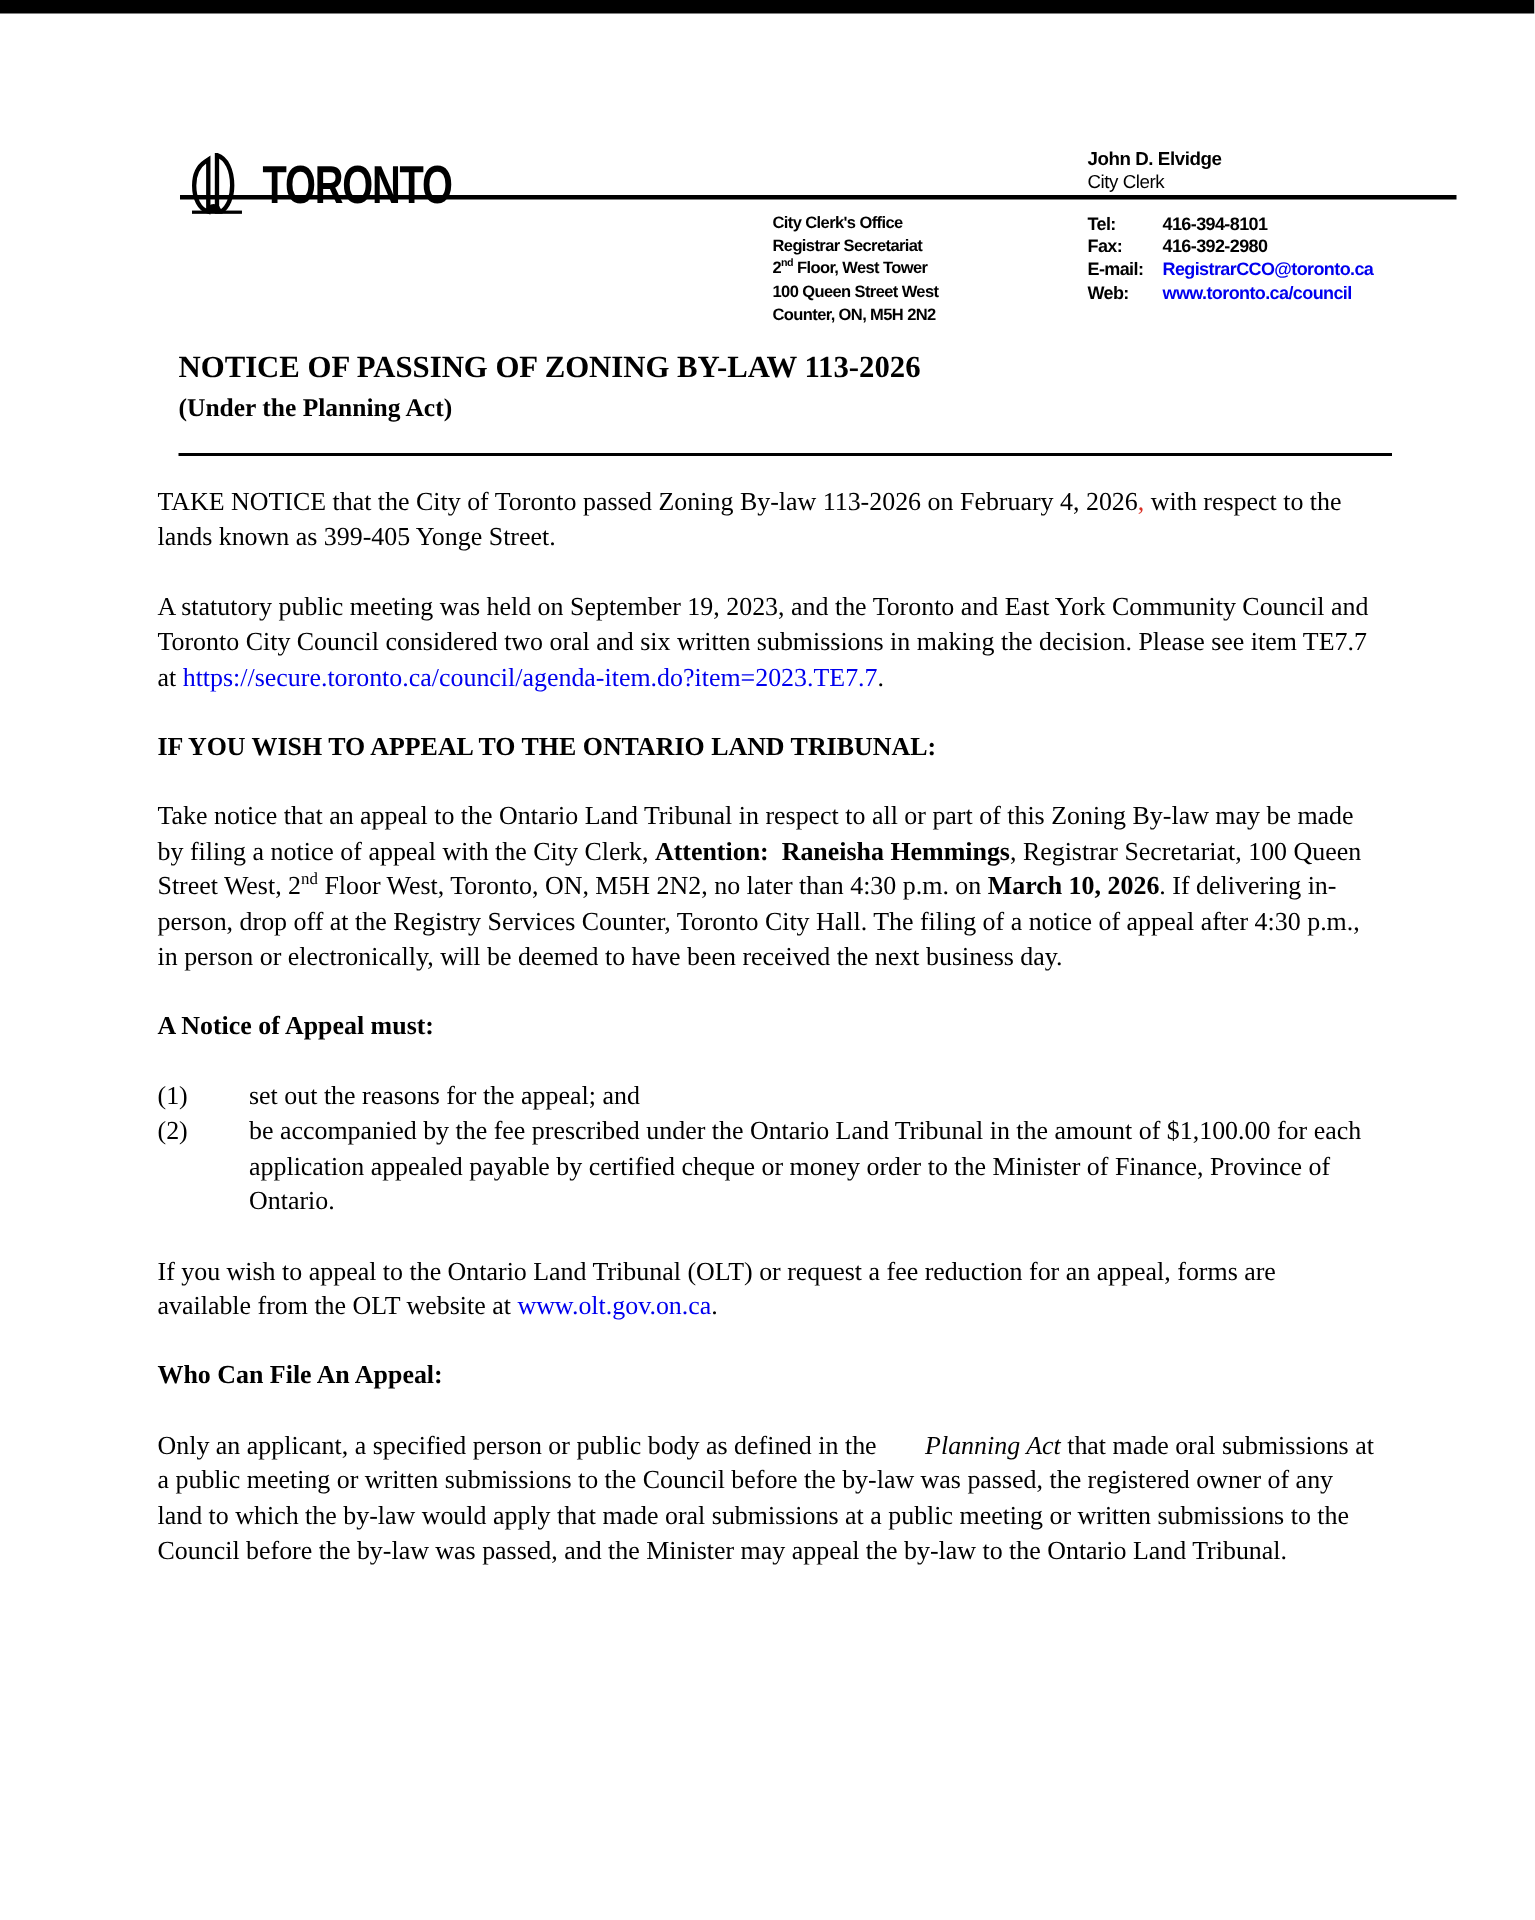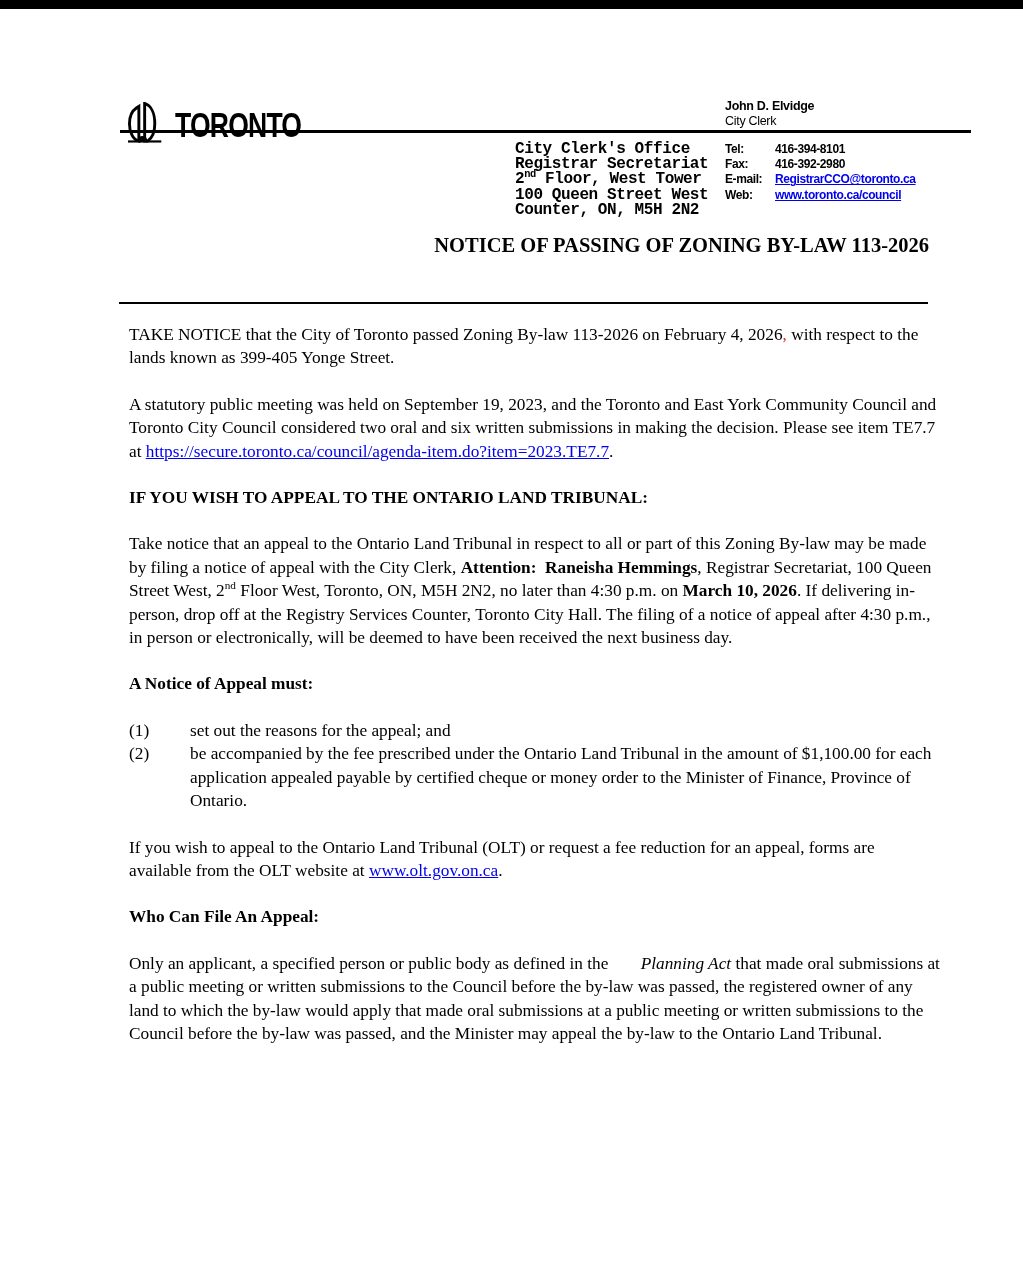--- a/index.html
+++ b/index.html
@@ -35,43 +35,43 @@
     position:absolute;left:725px;top:99px;
     font-family:"Liberation Sans","DejaVu Sans",sans-serif;
     font-size:12.5px;line-height:15px;letter-spacing:-0.3px;
   }
   .clerk-name{font-weight:700;}
   .rule-1{
     position:absolute;left:120px;top:130px;width:851px;height:3px;background:#000;
   }
   .office-block{
     position:absolute;left:515px;top:142px;
-    font-family:Liberation Mono, monospace;
-    font-weight:700;font-size:16px;line-height:15.2px;letter-spacing:-0.4px;
+    font-family:Liberation Sans, sans-serif;
+    font-weight:700;font-size:11px;line-height:15.2px;letter-spacing:-0.4px;
   }
   .contact-block{
     position:absolute;left:725px;top:142px;
     font-family:"Liberation Sans","DejaVu Sans",sans-serif;
     font-weight:700;font-size:12px;line-height:15.2px;letter-spacing:-0.4px;
   }
   .contact-row{display:flex;}
   .contact-label{width:50px;flex:none;}
   .contact-value{white-space:nowrap;}
-  .link{color:var(--link);text-decoration:underline;}
+  .link{color:var(--link);}
   sup{font-size:0.65em;line-height:0;}
   
-  .title-block{position:absolute;left:119px;top:232px;width:810px;text-align:right;}
+  .title-block{position:absolute;left:119px;top:232px;width:810px;}
   .doc-title{font-size:20.5px;font-weight:700;line-height:26px;}
   .doc-subtitle{font-size:17px;font-weight:700;line-height:24px;margin-top:2px;}
   .rule-2{
     position:absolute;left:119px;top:302px;width:809px;height:2px;background:#000;
   }
   
   .body-content{
-    position:absolute;left:129px;top:323px;width:812px;
+    position:absolute;left:105px;top:323px;width:812px;
     font-size:17.3px;line-height:23.4px;
   }
   .para{margin:0 0 23px 0;white-space:pre-wrap;}
   .heading{font-weight:700;margin:0 0 23px 0;}
   .num-list{margin:0 0 23px 0;}
   .num-item{display:flex;}
   .num-item .num{width:61px;flex:none;}
   .num-item .itxt{flex:1;white-space:pre-wrap;}
   .b{font-weight:700;margin-top:41px;}
   .i{font-style:italic;margin-left:28px;}
@@ -124,20 +124,21 @@
     </div>
     <div class="contact-row">
       <span class="contact-label">Web:</span>
       <span class="contact-value link">www.toronto.ca/council</span>
     </div>
   </div>
 </div>
 
 <div class="title-block">
   <div class="doc-title">NOTICE OF PASSING OF ZONING BY-LAW 113-2026</div>
+  <div class="doc-subtitle">(Under the Planning Act)</div>
 </div>
 
 <div class="rule-2"></div>
 
 <div class="body-content">
   <p class="para"><span>TAKE NOTICE that the City of Toronto passed Zoning By-law 113-2026 on February 4, 2026</span><span class="red">,</span><span> with respect to the lands known as 399-405 Yonge Street.</span></p>
   <p class="para"><span>A statutory public meeting was held on September 19, 2023, and the Toronto and East York Community Council and Toronto City Council considered two oral and six written submissions in making the decision. Please see item TE7.7 at </span><span class="link">https://secure.toronto.ca/council/agenda-item.do?item=2023.TE7.7</span><span>.</span></p>
   <p class="heading">IF YOU WISH TO APPEAL TO THE ONTARIO LAND TRIBUNAL:</p>
   <p class="para"><span>Take notice that an appeal to the Ontario Land Tribunal in respect to all or part of this Zoning By-law may be made by filing a notice of appeal with the City Clerk, </span><span class="b">Attention:  Raneisha Hemmings</span><span>, Registrar Secretariat, 100 Queen Street West, 2</span><sup>nd</sup><span> Floor West, Toronto, ON, M5H 2N2, no later than 4:30 p.m. on </span><span class="b">March 10, 2026</span><span>. If delivering in-person, drop off at the Registry Services Counter, Toronto City Hall. The filing of a notice of appeal after 4:30 p.m., in person or electronically, will be deemed to have been received the next business day.</span></p>
   <p class="heading">A Notice of Appeal must:</p>

